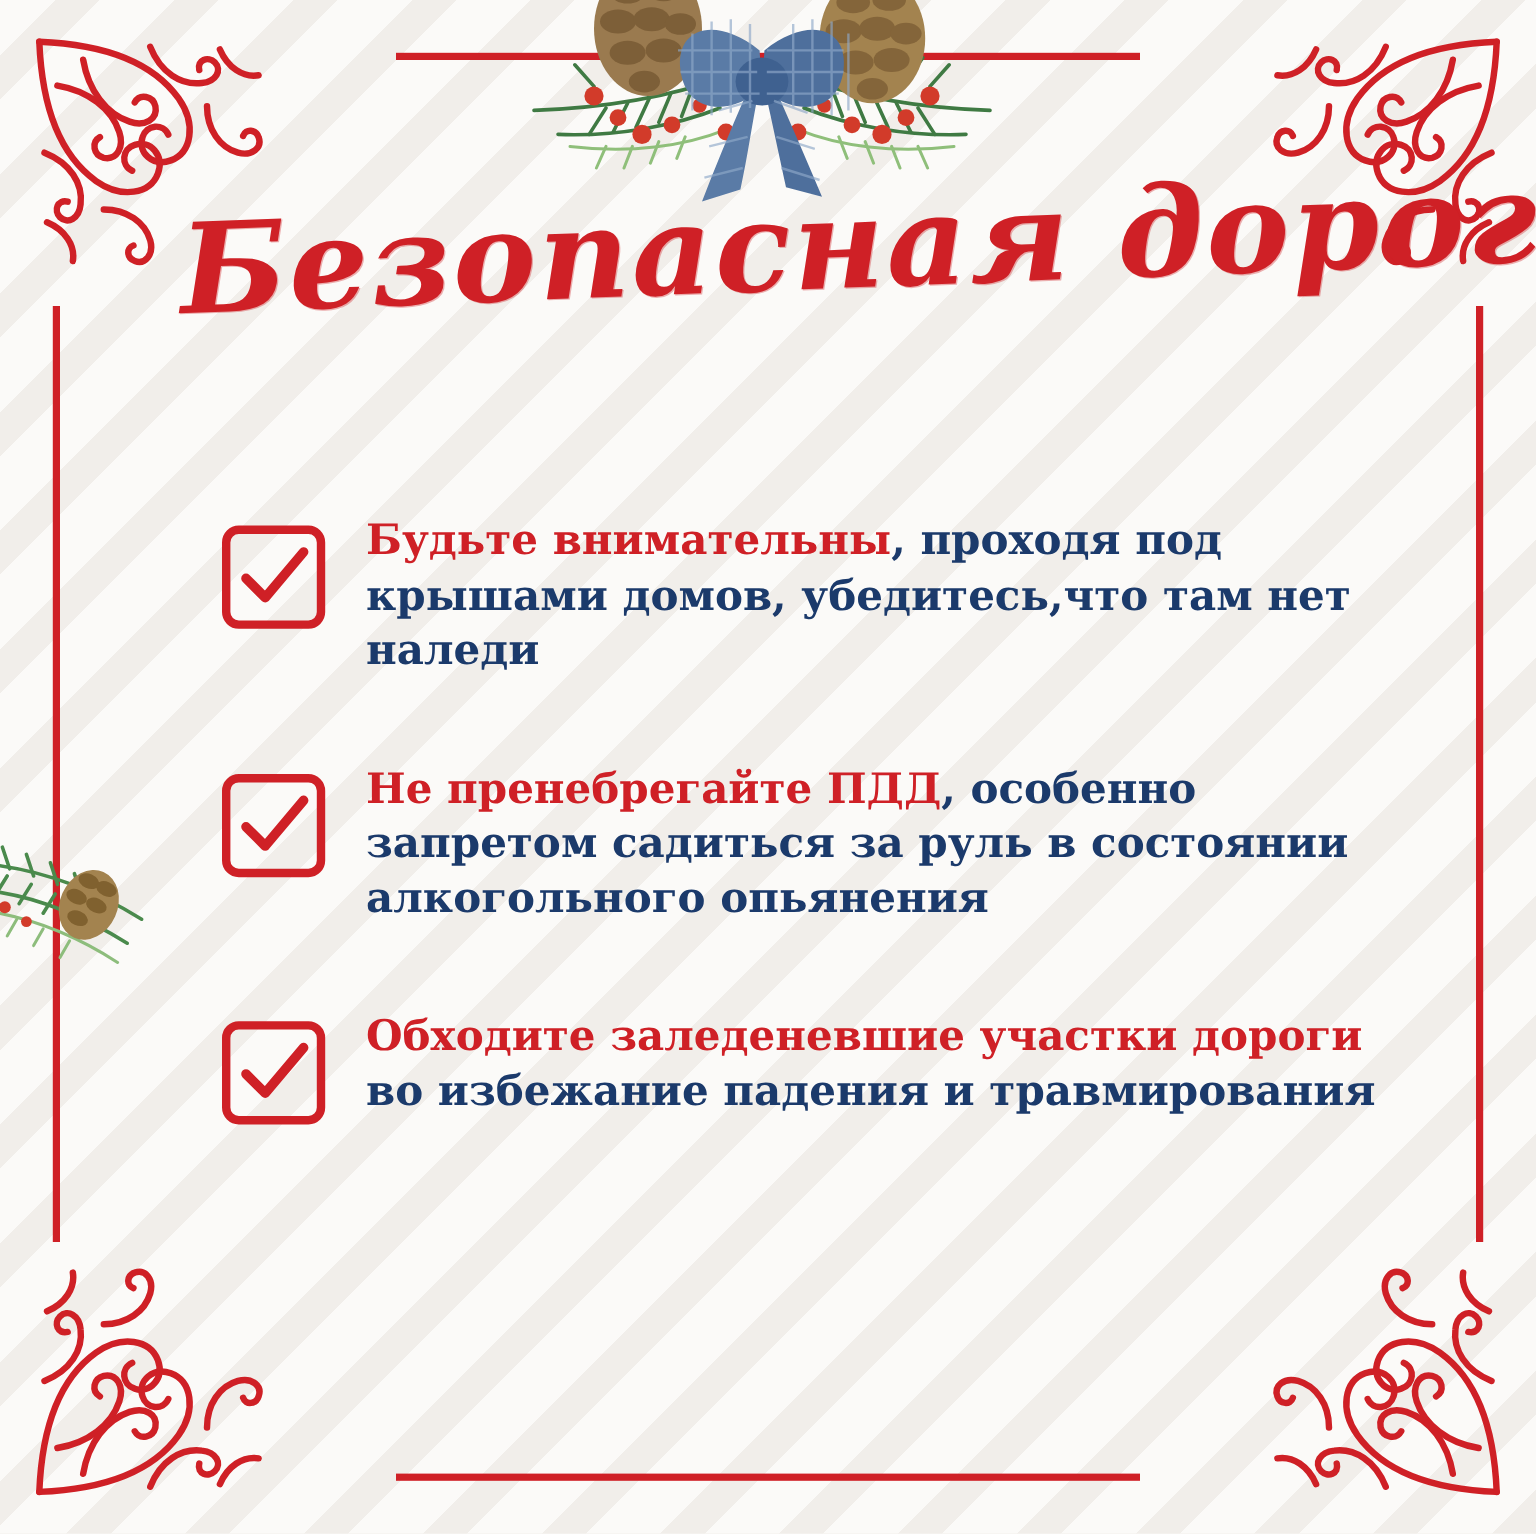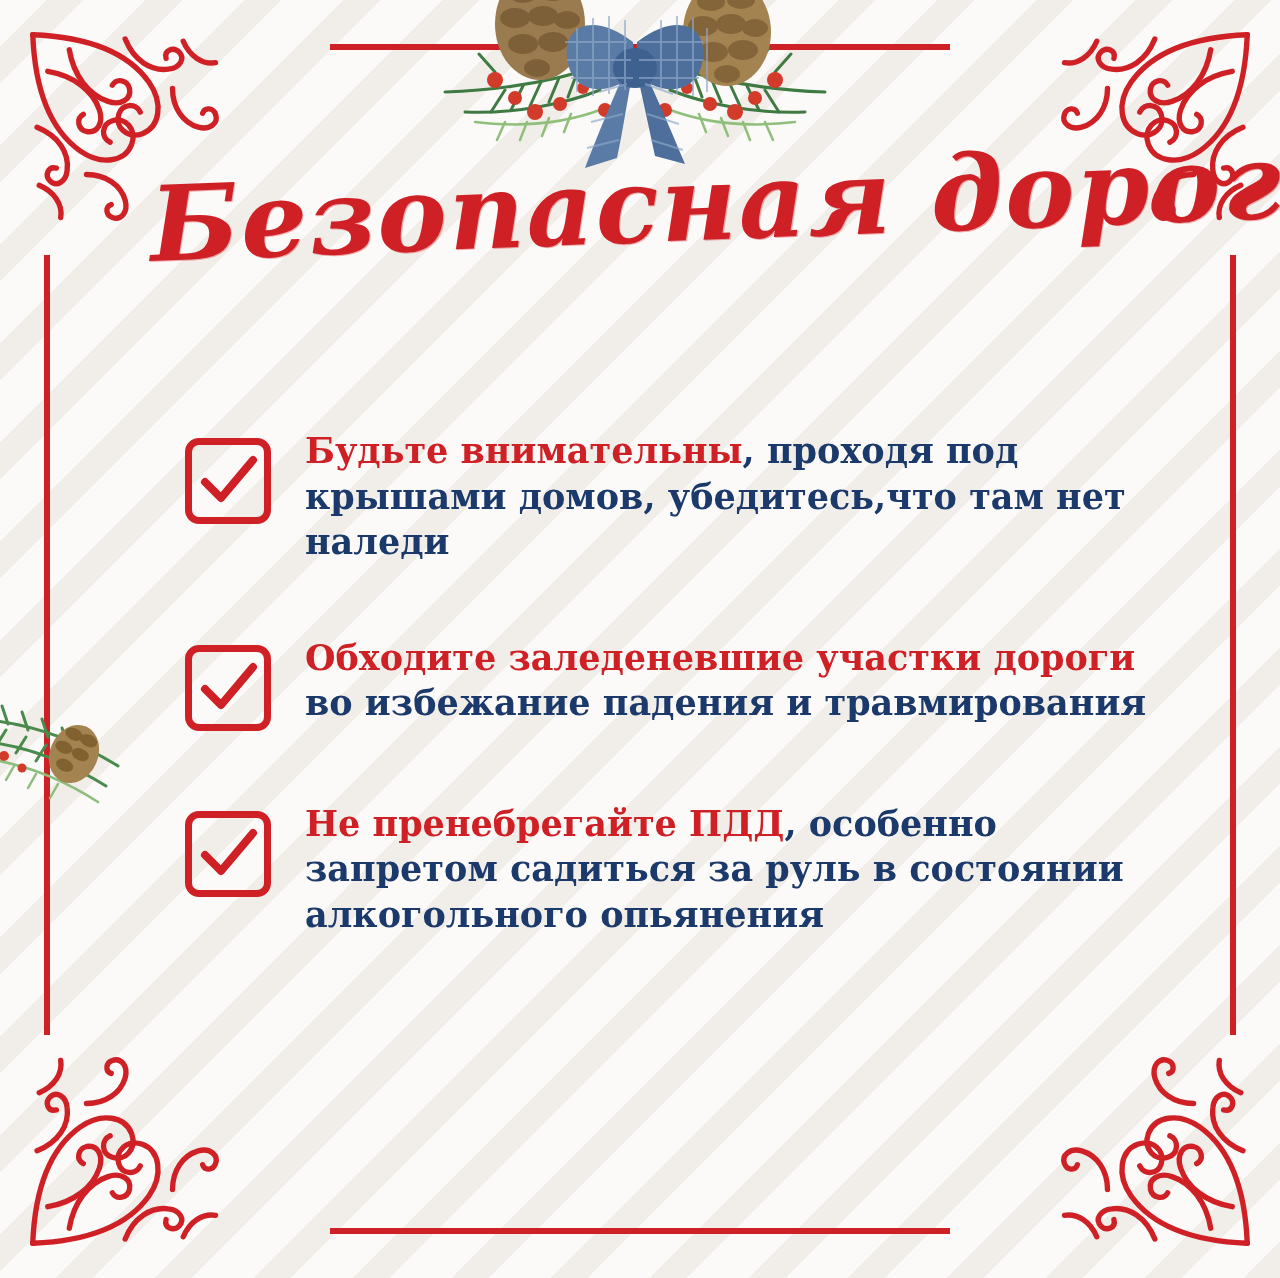--- a/index.html
+++ b/index.html
@@ -317,29 +317,29 @@
       </div>
     </div>
 
     <div class="tip">
       <div class="checkbox">
         <svg viewBox="0 0 70 70" fill="none" stroke="#cf2026" stroke-width="8" stroke-linecap="round" stroke-linejoin="round">
           <path d="M12 36 L28 52 L60 14"></path>
         </svg>
       </div>
       <div class="tip-text">
-        <span class="hl">Обходите заледеневшие участки дороги</span><span> во избежание падения и травмирования</span>
+        <span class="hl">Не пренебрегайте ПДД</span><span>, особенно запретом садиться за руль в состоянии алкогольного опьянения</span>
       </div>
     </div>
 
     <div class="tip">
       <div class="checkbox">
         <svg viewBox="0 0 70 70" fill="none" stroke="#cf2026" stroke-width="8" stroke-linecap="round" stroke-linejoin="round">
           <path d="M12 36 L28 52 L60 14"></path>
         </svg>
       </div>
       <div class="tip-text">
-        <span class="hl">Не пренебрегайте ПДД</span><span>, особенно запретом садиться за руль в состоянии алкогольного опьянения</span>
+        <span class="hl">Обходите заледеневшие участки дороги</span><span> во избежание падения и травмирования</span>
       </div>
     </div>
 
   </div>
 </div>
 
 </body></html>

